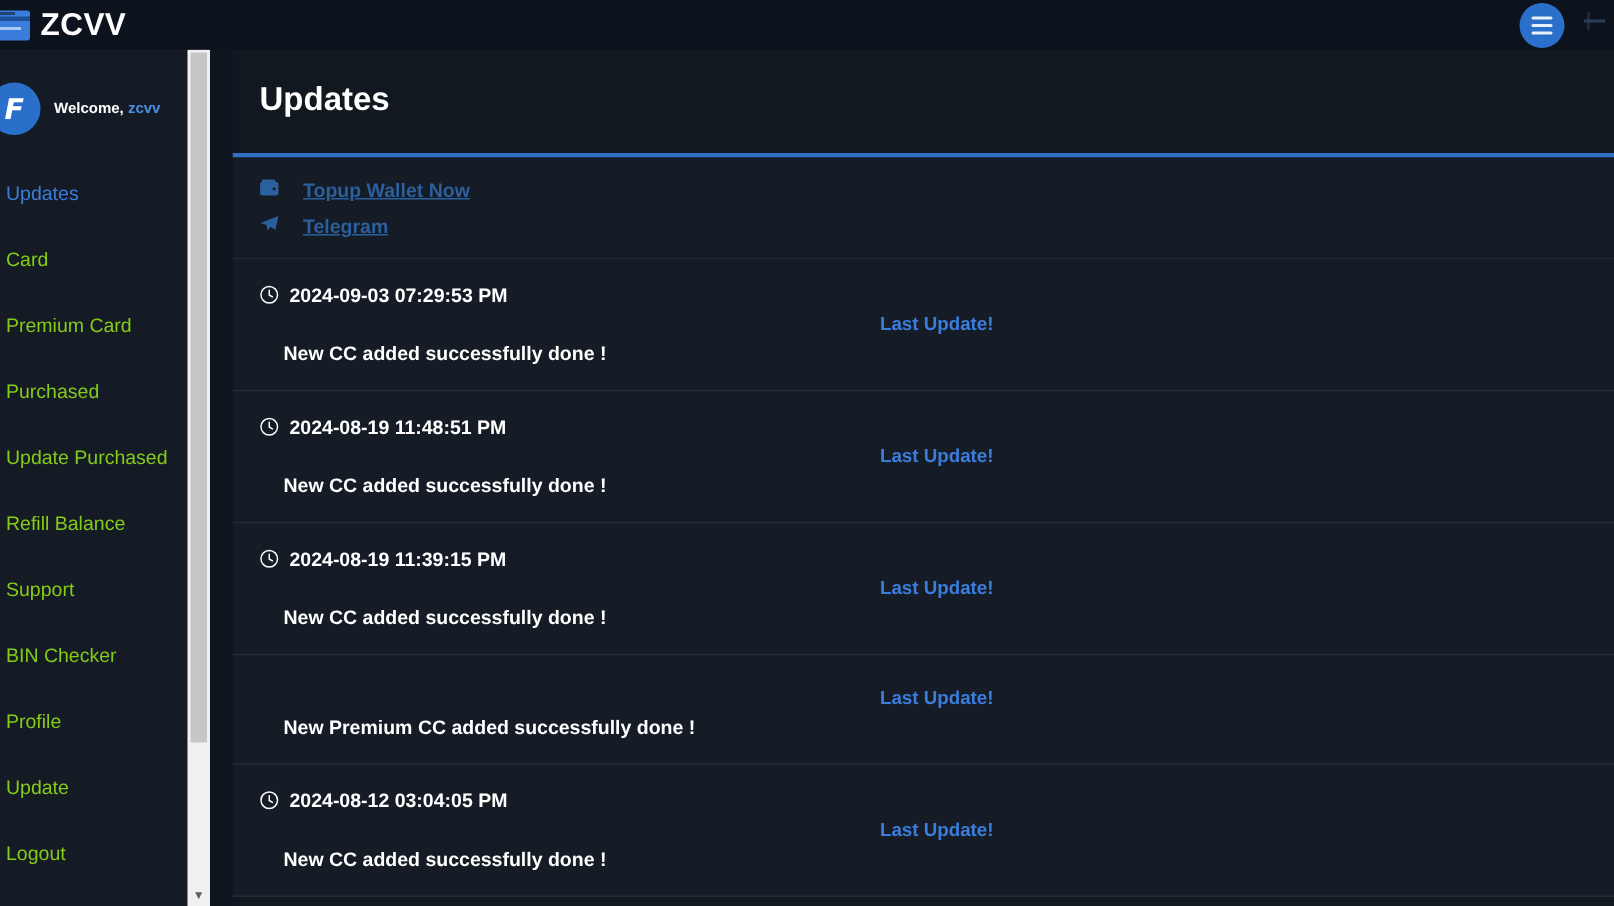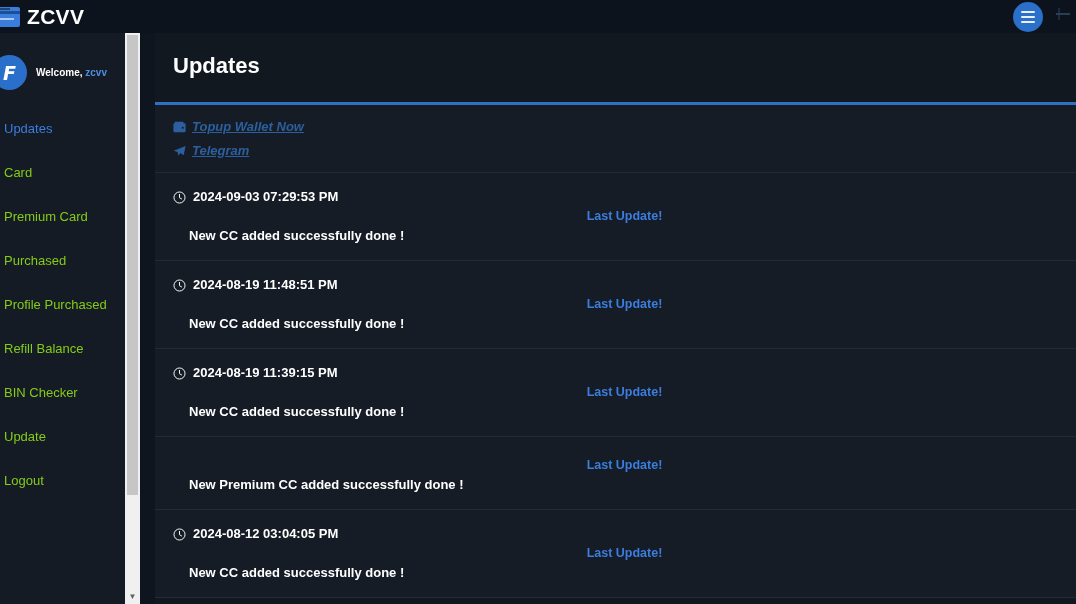--- a/index.html
+++ b/index.html
@@ -190,24 +190,23 @@
     height: 3px;
     background: #2f6fc4;
     width: 921px;
   }
   .links-card {
     background: #151c26;
     padding: 14px 0 14px 18px;
     border-bottom: 1px solid #222a36;
   }
   .link-row {
-    display: flex; align-items: center;
-    gap: 6px;
+    display: flex; align-items: flex-start;
+    gap: 16px;
     margin-bottom: 9px;
-    font-style: italic;
   }
   .link-row:last-child { margin-bottom: 0; }
   .link-a {
     color: #2c5f9e;
     font-size: 13px;
     font-weight: bold;
     text-decoration: underline;
     cursor: pointer;
   }
   .ic {
@@ -292,27 +291,33 @@
     <li>
         <a class="nav-item">Card</a>
       </li>
     <li>
         <a class="nav-item">Premium Card</a>
       </li>
     <li>
         <a class="nav-item">Purchased</a>
       </li>
     <li>
-        <a class="nav-item">Profile Purchased</a>
+        <a class="nav-item">Update Purchased</a>
       </li>
     <li>
         <a class="nav-item">Refill Balance</a>
       </li>
     <li>
+        <a class="nav-item">Support</a>
+      </li>
+    <li>
         <a class="nav-item">BIN Checker</a>
+      </li>
+    <li>
+        <a class="nav-item">Profile</a>
       </li>
     <li>
         <a class="nav-item">Update</a>
       </li>
     <li>
         <a class="nav-item">Logout</a>
       </li>
   </ul>
 
   <div class="sb-scroll">

